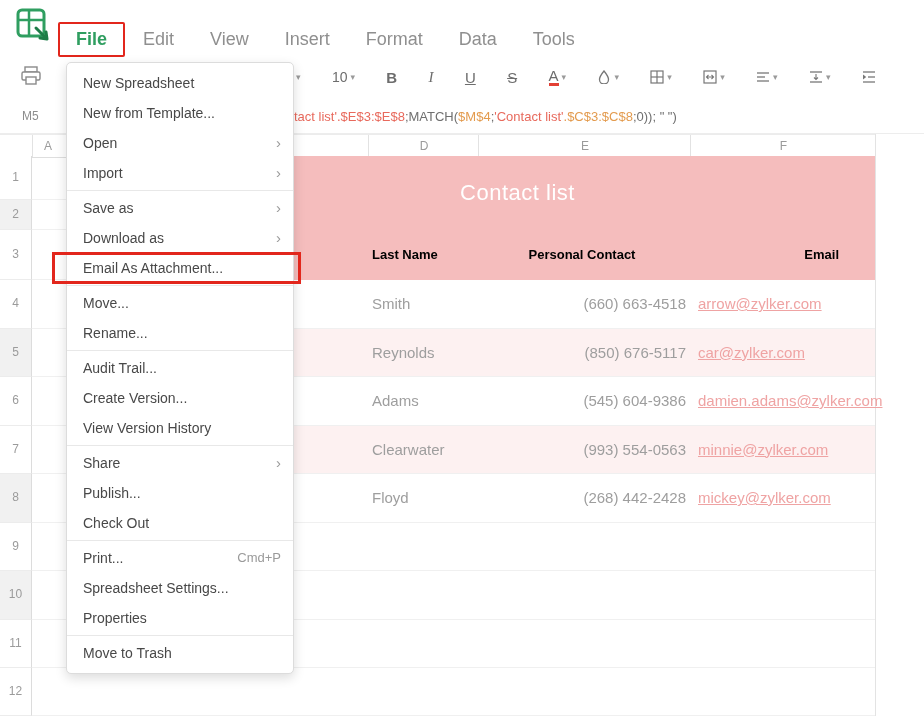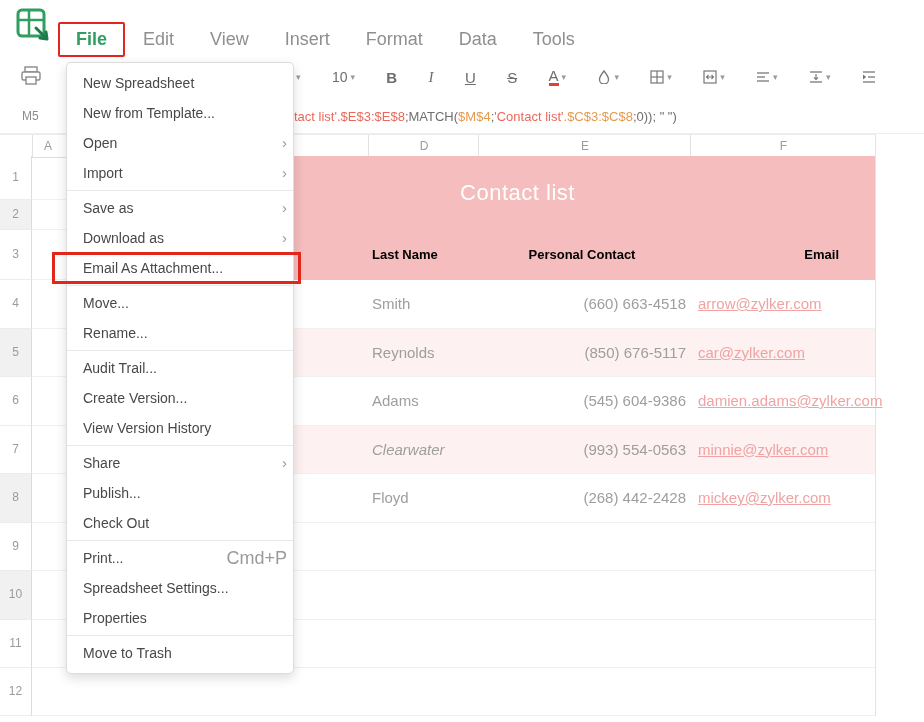--- a/index.html
+++ b/index.html
@@ -43,24 +43,24 @@
   .right-edge{position:absolute;left:875px;top:134px;height:582px;width:1px;background:#e3e3e3;}
   
   .band{position:absolute;left:160px;top:156px;width:715px;height:124px;background:var(--pink);z-index:2;}
   .band-title{position:absolute;left:0;top:24px;width:100%;text-align:center;color:#fff;font-size:22px;font-weight:normal;letter-spacing:.5px;}
   .band-head{position:absolute;bottom:0;height:50px;line-height:50px;color:#000000;font-weight:bold;font-size:13px;}
   .cell{position:absolute;z-index:3;font-size:15px;color:#9e9e9e;white-space:nowrap;}
   .cell a{color:var(--link);text-decoration:underline;}
   
   .menu-panel{position:absolute;left:66px;top:62px;width:226px;background:#fff;border:1px solid #dcdcdc;
               border-radius:5px;box-shadow:0 4px 12px rgba(0,0,0,.14);padding:5px 0;z-index:50;}
-  .menu-item{position:relative;height:30px;line-height:30px;padding:0 6px 0 16px;font-size:14px;color:#484848;
+  .menu-item{position:relative;height:30px;line-height:30px;padding:0 12px 0 16px;font-size:14px;color:#484848;
              display:flex;align-items:center;justify-content:space-between;cursor:default;}
   .mi-chevron{color:#9a9a9a;font-size:15px;}
-  .mi-shortcut{color:#9a9a9a;font-size:18px;text-align:center;}
+  .mi-shortcut{color:#9a9a9a;font-size:13px;text-align:center;}
   .menu-sep{border-top:1px solid #e8e8e8;margin:2px 0;height:0;}
   .red-frame{position:absolute;left:-15px;right:-8px;top:-1px;bottom:-1px;border:3px solid var(--red);pointer-events:none;}
   svg{display:block;}
 </style>
 </head>
 <body>
 
 <div class="stage">
 
   <div class="logo">
@@ -230,21 +230,21 @@
   <div id="table-cells">
       <div class="cell" style="left: 372px; width: 104px; top: 280px; height: 52px; line-height: 48.5px;">Smith</div>
       <div class="cell" style="left: 478px; width: 208px; text-align: right; top: 280px; height: 48.5px; line-height: 48.5px;">(660) 663-4518</div>
       <div class="cell" style="left: 698px; width: 177px; top: 280px; height: 57px; line-height: 48.5px;"><a href="#">arrow@zylker.com</a></div>
       <div class="cell" style="left: 372px; width: 104px; top: 328.5px; height: 48.5px; line-height: 48.5px;">Reynolds</div>
       <div class="cell" style="left: 478px; width: 208px; text-align: right; top: 328.5px; height: 48.5px; line-height: 48.5px;">(850) 676-5117</div>
       <div class="cell" style="left: 698px; width: 177px; top: 328.5px; height: 48.5px; line-height: 48.5px;"><a href="#">car@zylker.com</a></div>
       <div class="cell" style="left: 372px; width: 104px; top: 377px; height: 48.5px; line-height: 48.5px;">Adams</div>
       <div class="cell" style="left: 478px; width: 208px; text-align: right; top: 377px; height: 48.5px; line-height: 48.5px;">(545) 604-9386</div>
       <div class="cell" style="left: 698px; width: 177px; top: 377px; height: 48.5px; line-height: 48.5px;"><a href="#">damien.adams@zylker.com</a></div>
-      <div class="cell" style="left: 372px; width: 104px; top: 425.5px; height: 48.5px; line-height: 48.5px; font-style: italic;">Clearwater</div>
+      <div class="cell" style="left: 372px; width: 104px; top: 425.5px; height: 48.5px; line-height: 48.5px;">Clearwater</div>
       <div class="cell" style="left: 478px; width: 208px; text-align: right; top: 425.5px; height: 48.5px; line-height: 48.5px;">(993) 554-0563</div>
       <div class="cell" style="left: 698px; width: 177px; top: 425.5px; height: 48.5px; line-height: 48.5px;"><a href="#">minnie@zylker.com</a></div>
       <div class="cell" style="left: 372px; width: 104px; top: 474px; height: 48.5px; line-height: 48.5px;">Floyd</div>
       <div class="cell" style="left: 478px; width: 208px; text-align: right; top: 474px; height: 48.5px; line-height: 48.5px;">(268) 442-2428</div>
       <div class="cell" style="left: 698px; width: 177px; top: 474px; height: 48.5px; line-height: 48.5px;"><a href="#">mickey@zylker.com</a></div>
     </div>
 
   <div class="right-edge"></div>
 
   <div class="menu-panel">

